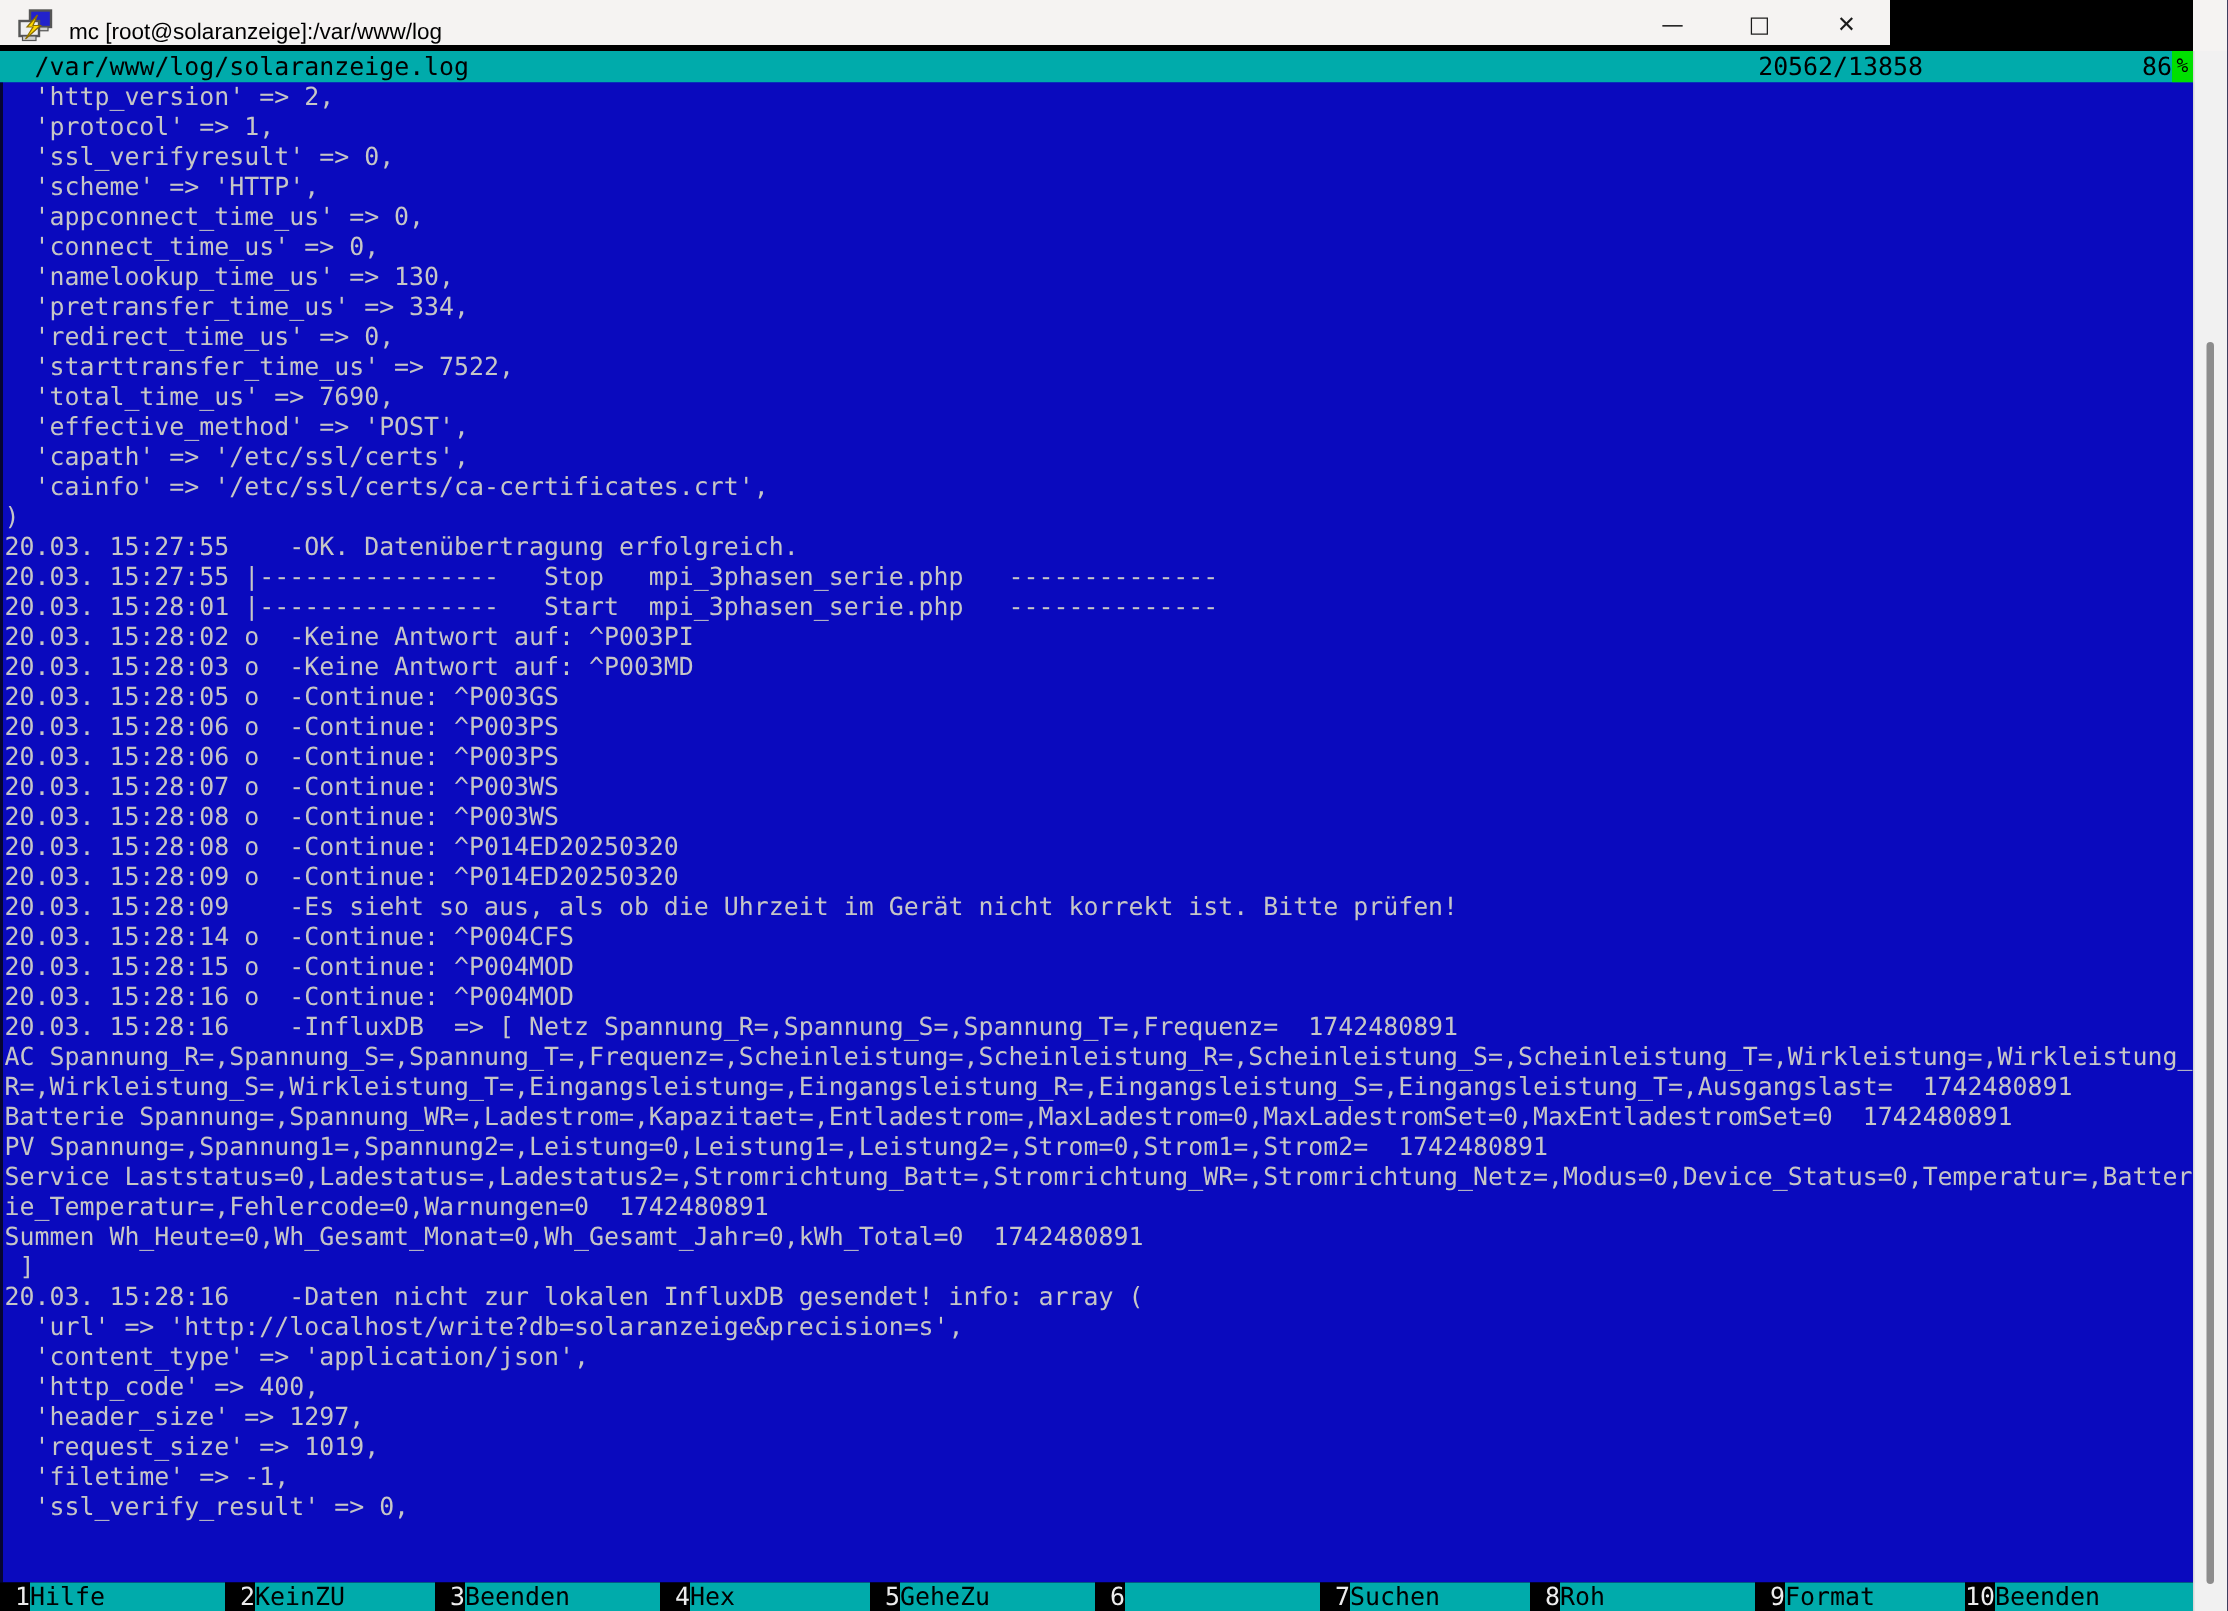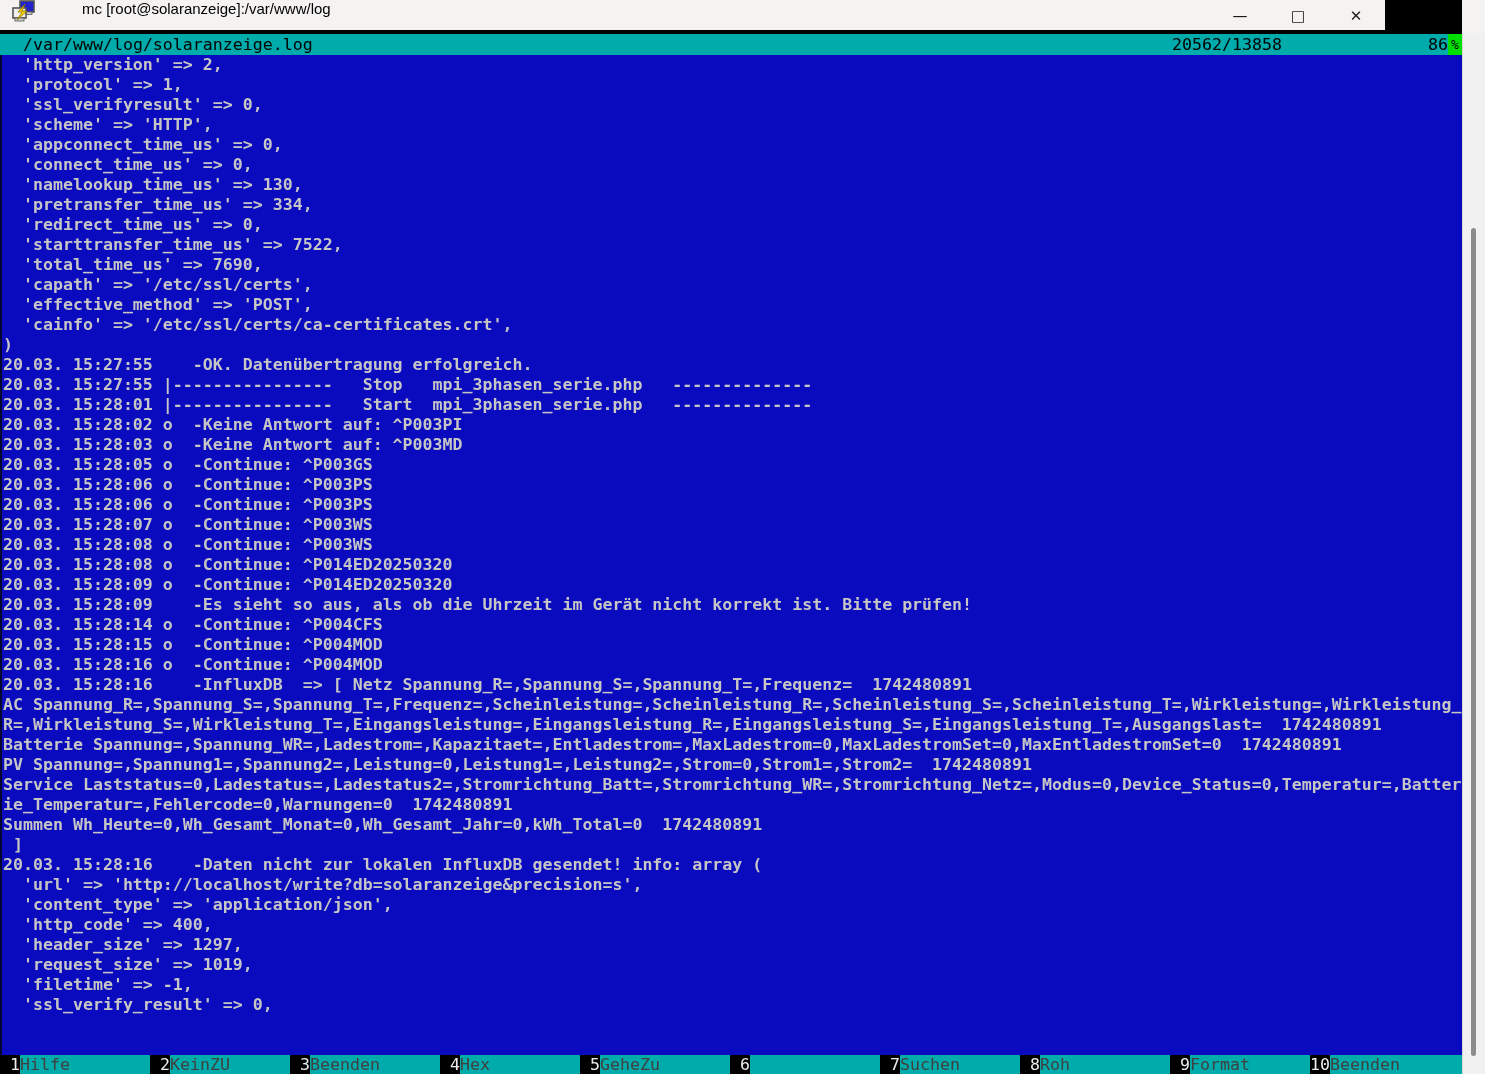--- a/index.html
+++ b/index.html
@@ -10,24 +10,24 @@
     --title-bg:#f5f3f2;
     --sb-track:#f1f1f1;
     --sb-thumb:#8c8c8c;
   }
   *{margin:0;padding:0;box-sizing:border-box;}
   html,body{width:1485px;height:1074px;overflow:hidden;background:#000;}
   #window{position:relative;width:1485px;height:1074px;font-family:"DejaVu Sans Mono",monospace;}
 
   
   .titlebar{
-    position:absolute;left:0;top:0;width:1385px;height:32px;
+    position:absolute;left:0;top:0;width:1260px;height:32px;
     background:var(--title-bg);border-bottom:2px solid #000;
-    display:flex;align-items:flex-start;
-    font-family:"Liberation Sans",sans-serif;font-size:15px;color:#000;gap:36px;
+    display:flex;align-items:flex-end;
+    font-family:"Liberation Sans",sans-serif;font-size:15px;color:#000;
   }
   .titlebar .appicon{margin-left:12px;margin-right:10px;width:24px;height:24px;flex:0 0 auto;}
   .title-text{white-space:nowrap;}
   .win-controls{position:absolute;right:0;top:0;height:32px;display:flex;}
   .win-btn{width:58px;height:32px;display:flex;align-items:center;justify-content:center;
     color:#1a1a1a;font-size:15px;font-family:"DejaVu Sans",sans-serif;cursor:default;}
 
   
   .topbar{
     position:absolute;left:0;top:34px;width:1462px;height:21px;
@@ -42,32 +42,31 @@
     background:var(--pct-green);color:#000;text-align:center;
     font-size:13px;line-height:21px;
   }
 
   
   .content{
     position:absolute;left:0;top:55px;width:1462px;height:1000px;
     background:var(--term-bg);color:var(--term-fg);
     font-size:16.6px;line-height:20px;overflow:hidden;
     border-left:2px solid #050533;
-    font-weight:bold;
   }
   .row{white-space:pre;height:20px;padding-left:1px;}
 
   
   .bluefill{position:absolute;left:0;top:34px;width:1462px;height:1040px;background:var(--term-bg);}
 
   
   .fnbar{position:absolute;left:0;top:1055px;width:1462px;height:19px;background:#000;}
   .fnseg{position:absolute;top:0;height:19px;display:flex;font-size:16.6px;line-height:19px;cursor:default;}
   .fnnum{width:20px;background:#000;color:#ececec;text-align:right;flex:0 0 auto;}
-  .fnlabel{flex:1 1 auto;background:var(--bar-cyan);color:#404040;white-space:pre;}
+  .fnlabel{flex:1 1 auto;background:var(--bar-cyan);color:#000000;white-space:pre;}
 
   
   .scrollbar{position:absolute;right:0;top:34px;width:23px;height:1040px;background:var(--sb-track);border-left:1px solid #d8d8d8;}
   .scroll-thumb{position:absolute;left:8px;top:194px;width:5px;height:828px;background:var(--sb-thumb);border-radius:3px;}
   .titlegap{position:absolute;right:0;top:0;width:23px;height:34px;background:var(--title-bg);}
 </style>
 </head>
 <body>
 
 <div id="window">
@@ -102,22 +101,22 @@
       <div class="row">  'protocol' =&gt; 1,</div>
       <div class="row">  'ssl_verifyresult' =&gt; 0,</div>
       <div class="row">  'scheme' =&gt; 'HTTP',</div>
       <div class="row">  'appconnect_time_us' =&gt; 0,</div>
       <div class="row">  'connect_time_us' =&gt; 0,</div>
       <div class="row">  'namelookup_time_us' =&gt; 130,</div>
       <div class="row">  'pretransfer_time_us' =&gt; 334,</div>
       <div class="row">  'redirect_time_us' =&gt; 0,</div>
       <div class="row">  'starttransfer_time_us' =&gt; 7522,</div>
       <div class="row">  'total_time_us' =&gt; 7690,</div>
+      <div class="row">  'effective_method' =&gt; 'POST',</div>
       <div class="row">  'capath' =&gt; '/etc/ssl/certs',</div>
-      <div class="row">  'effective_method' =&gt; 'POST',</div>
       <div class="row">  'cainfo' =&gt; '/etc/ssl/certs/ca-certificates.crt',</div>
       <div class="row">)</div>
       <div class="row">20.03. 15:27:55    -OK. Datenübertragung erfolgreich.</div>
       <div class="row">20.03. 15:27:55 |----------------   Stop   mpi_3phasen_serie.php   --------------</div>
       <div class="row">20.03. 15:28:01 |----------------   Start  mpi_3phasen_serie.php   --------------</div>
       <div class="row">20.03. 15:28:02 o  -Keine Antwort auf: ^P003PI</div>
       <div class="row">20.03. 15:28:03 o  -Keine Antwort auf: ^P003MD</div>
       <div class="row">20.03. 15:28:05 o  -Continue: ^P003GS</div>
       <div class="row">20.03. 15:28:06 o  -Continue: ^P003PS</div>
       <div class="row">20.03. 15:28:06 o  -Continue: ^P003PS</div>

